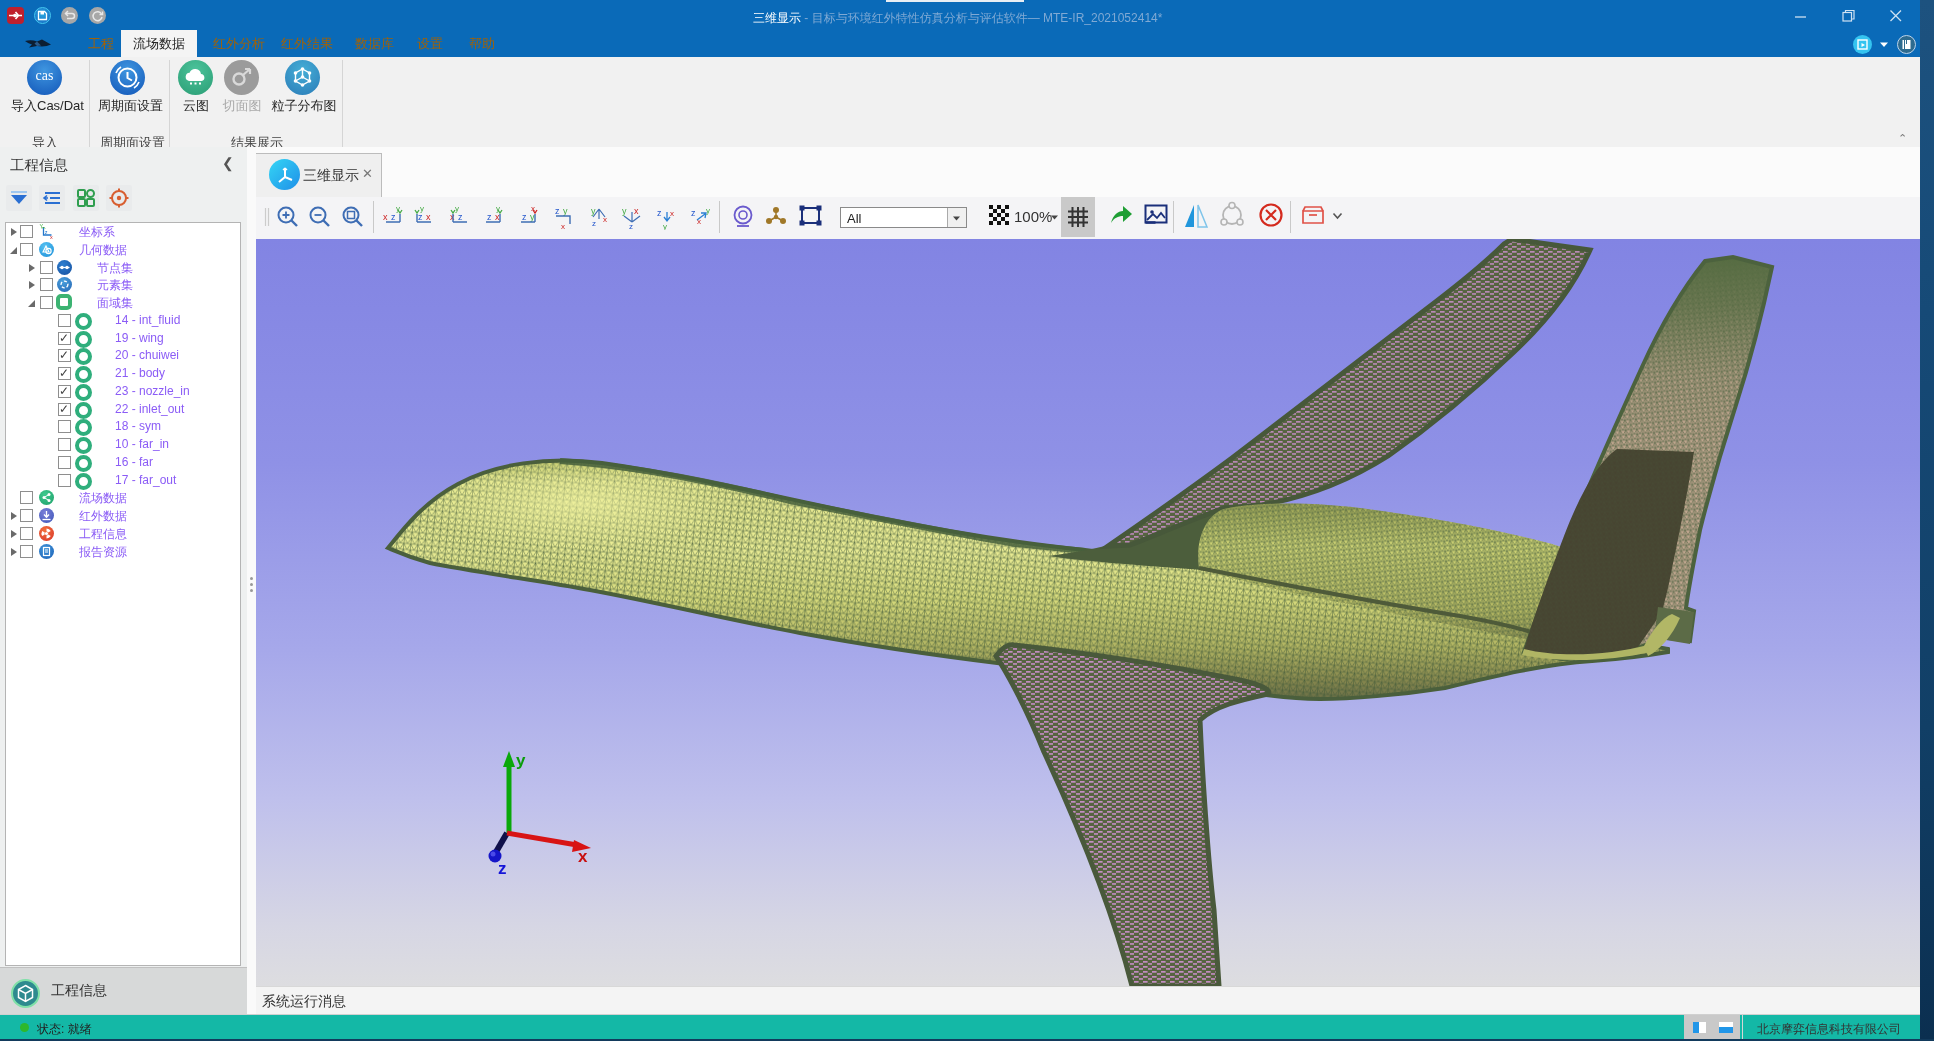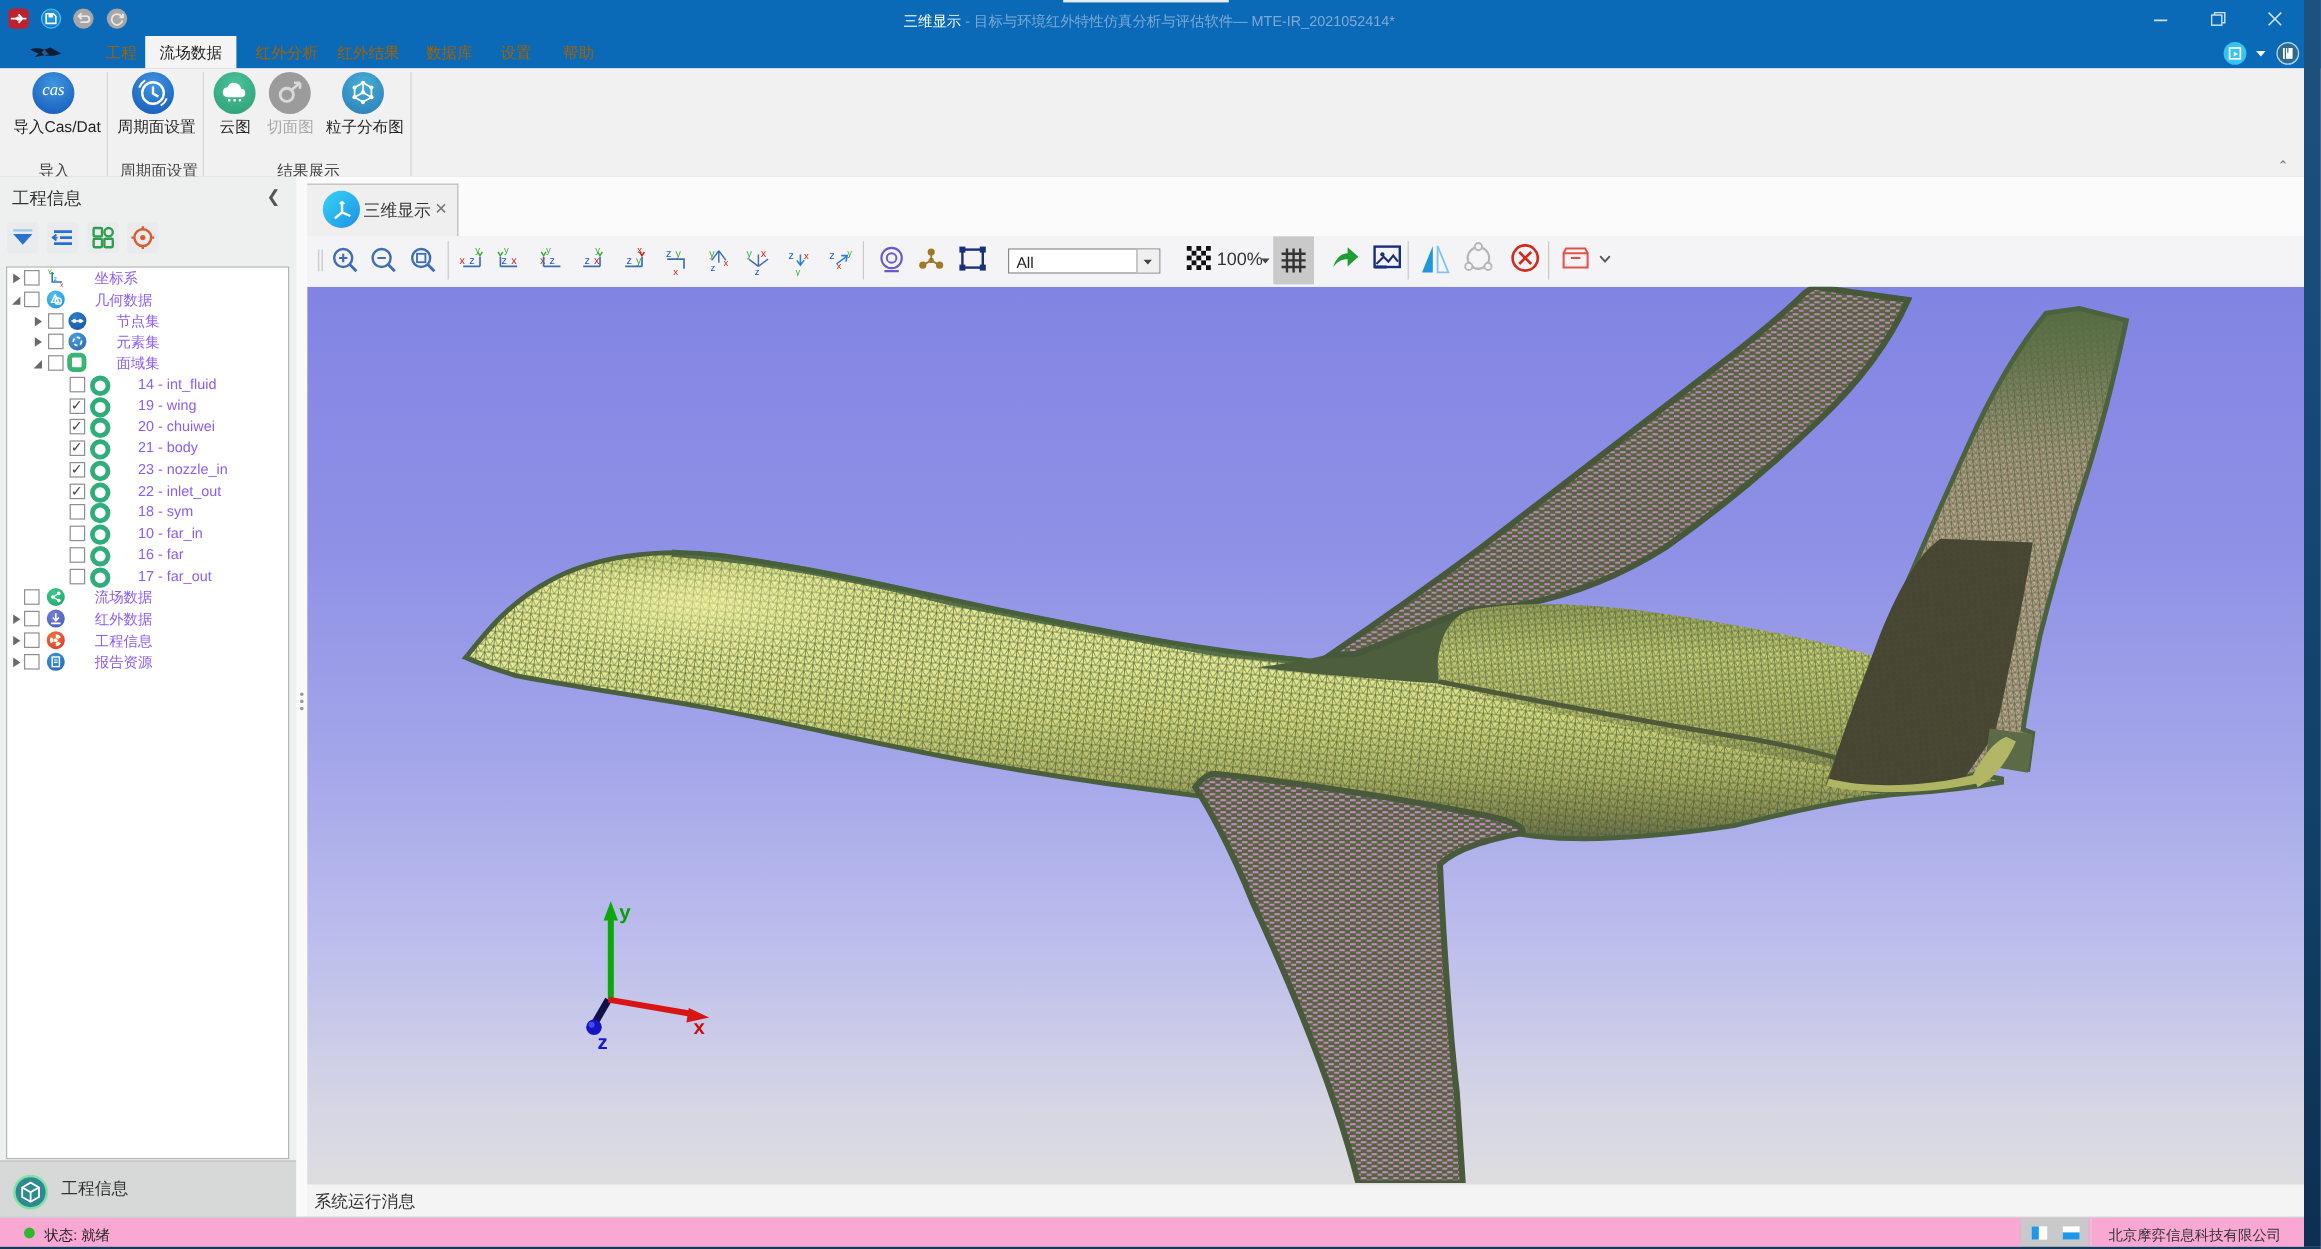--- a/index.html
+++ b/index.html
@@ -42,21 +42,21 @@
 
 #tabbar{left:256px;top:147px;width:1664px;height:50px;background:#fbfbfb}
 #vtab{left:0px;top:6px;width:126px;height:44px;background:#efefef;border:1px solid #bcbcbc;border-bottom:none;border-left:none}
 #vtoolbar{left:256px;top:197px;width:1664px;height:42px;background:#f4f4f6}
 .tsep{top:4px;width:1px;height:32px;background:#c9c9c9}
 
 #viewport{left:256px;top:239px;width:1664px;height:747px}
 
 #msgbar{left:256px;top:986px;width:1664px;height:28px;background:#f4f4f4;border-top:1px solid #d8d8d8;font-size:14px;color:#333;line-height:28px;padding-left:6px}
 
-#statusbar{left:0;top:1014px;width:1934px;height:25px;background:#f9a8d4;border-top:1px solid #d0d0d0}
+#statusbar{left:0;top:1014px;width:1934px;height:25px;background:#14b8a6;border-top:1px solid #d0d0d0}
 #winedge{left:0;top:1039px;width:1934px;height:2px;background:#123a5c}
 </style>
 </head>
 <body>
 <div class="abs" id="titlebar">
     <div class="abs" style="left:886px;top:0;width:138px;height:2px;background:#e8eef4"></div>
   </div>
 <div class="abs" id="menurow"></div>
 <div class="abs" id="title-text">三维显示<span> - 目标与环境红外特性仿真分析与评估软件— MTE-IR_2021052414*</span></div>
 
@@ -120,21 +120,21 @@
 <div class="abs mtab" style="left:86px;width:30px">工程</div>
 <div class="abs" id="mtab-active">流场数据</div>
 <div class="abs mtab" style="left:209px;width:60px">红外分析</div>
 <div class="abs mtab" style="left:277px;width:60px">红外结果</div>
 <div class="abs mtab" style="left:352px;width:45px">数据库</div>
 <div class="abs mtab" style="left:415px;width:30px">设置</div>
 <div class="abs mtab" style="left:467px;width:30px">帮助</div>
 <div class="abs" id="ribbon">
 
   <div class="abs rbtn-ico" style="left:27px;background:radial-gradient(circle at 50% 30%,#3f96e0,#1256b8)">
-    <div class="abs" style="left:0;top:8px;width:35px;text-align:center;color:#fff;font-family:'Liberation Serif',serif;font-style:italic;font-size:14px">cas</div>
+    <div class="abs" style="left:0;top:8px;width:35px;text-align:center;color:#fff;font-family:'Liberation Serif',serif;font-size:14px">cas</div>
   </div>
   <div class="abs rbtn-label" style="left:11px;width:68px">导入Cas/Dat</div>
   <div class="abs rgroup-label" style="left:25px;width:40px">导入</div>
   <div class="abs rsep" style="left:89px"></div>
 
   <div class="abs rbtn-ico" style="left:110px;background:radial-gradient(circle at 50% 30%,#3f96e0,#1256b8)">
     <svg width="35" height="35" viewBox="0 0 35 35">
         <circle cx="17.5" cy="17.5" r="9" fill="none" stroke="#fff" stroke-width="2"></circle>
         <path d="M17.5 12 v6 l4.5 2.5" stroke="#fff" stroke-width="2" fill="none"></path>
         <path d="M6 13 a12 12 0 0 1 5-6" stroke="#fff" stroke-width="1.6" fill="none"></path>

